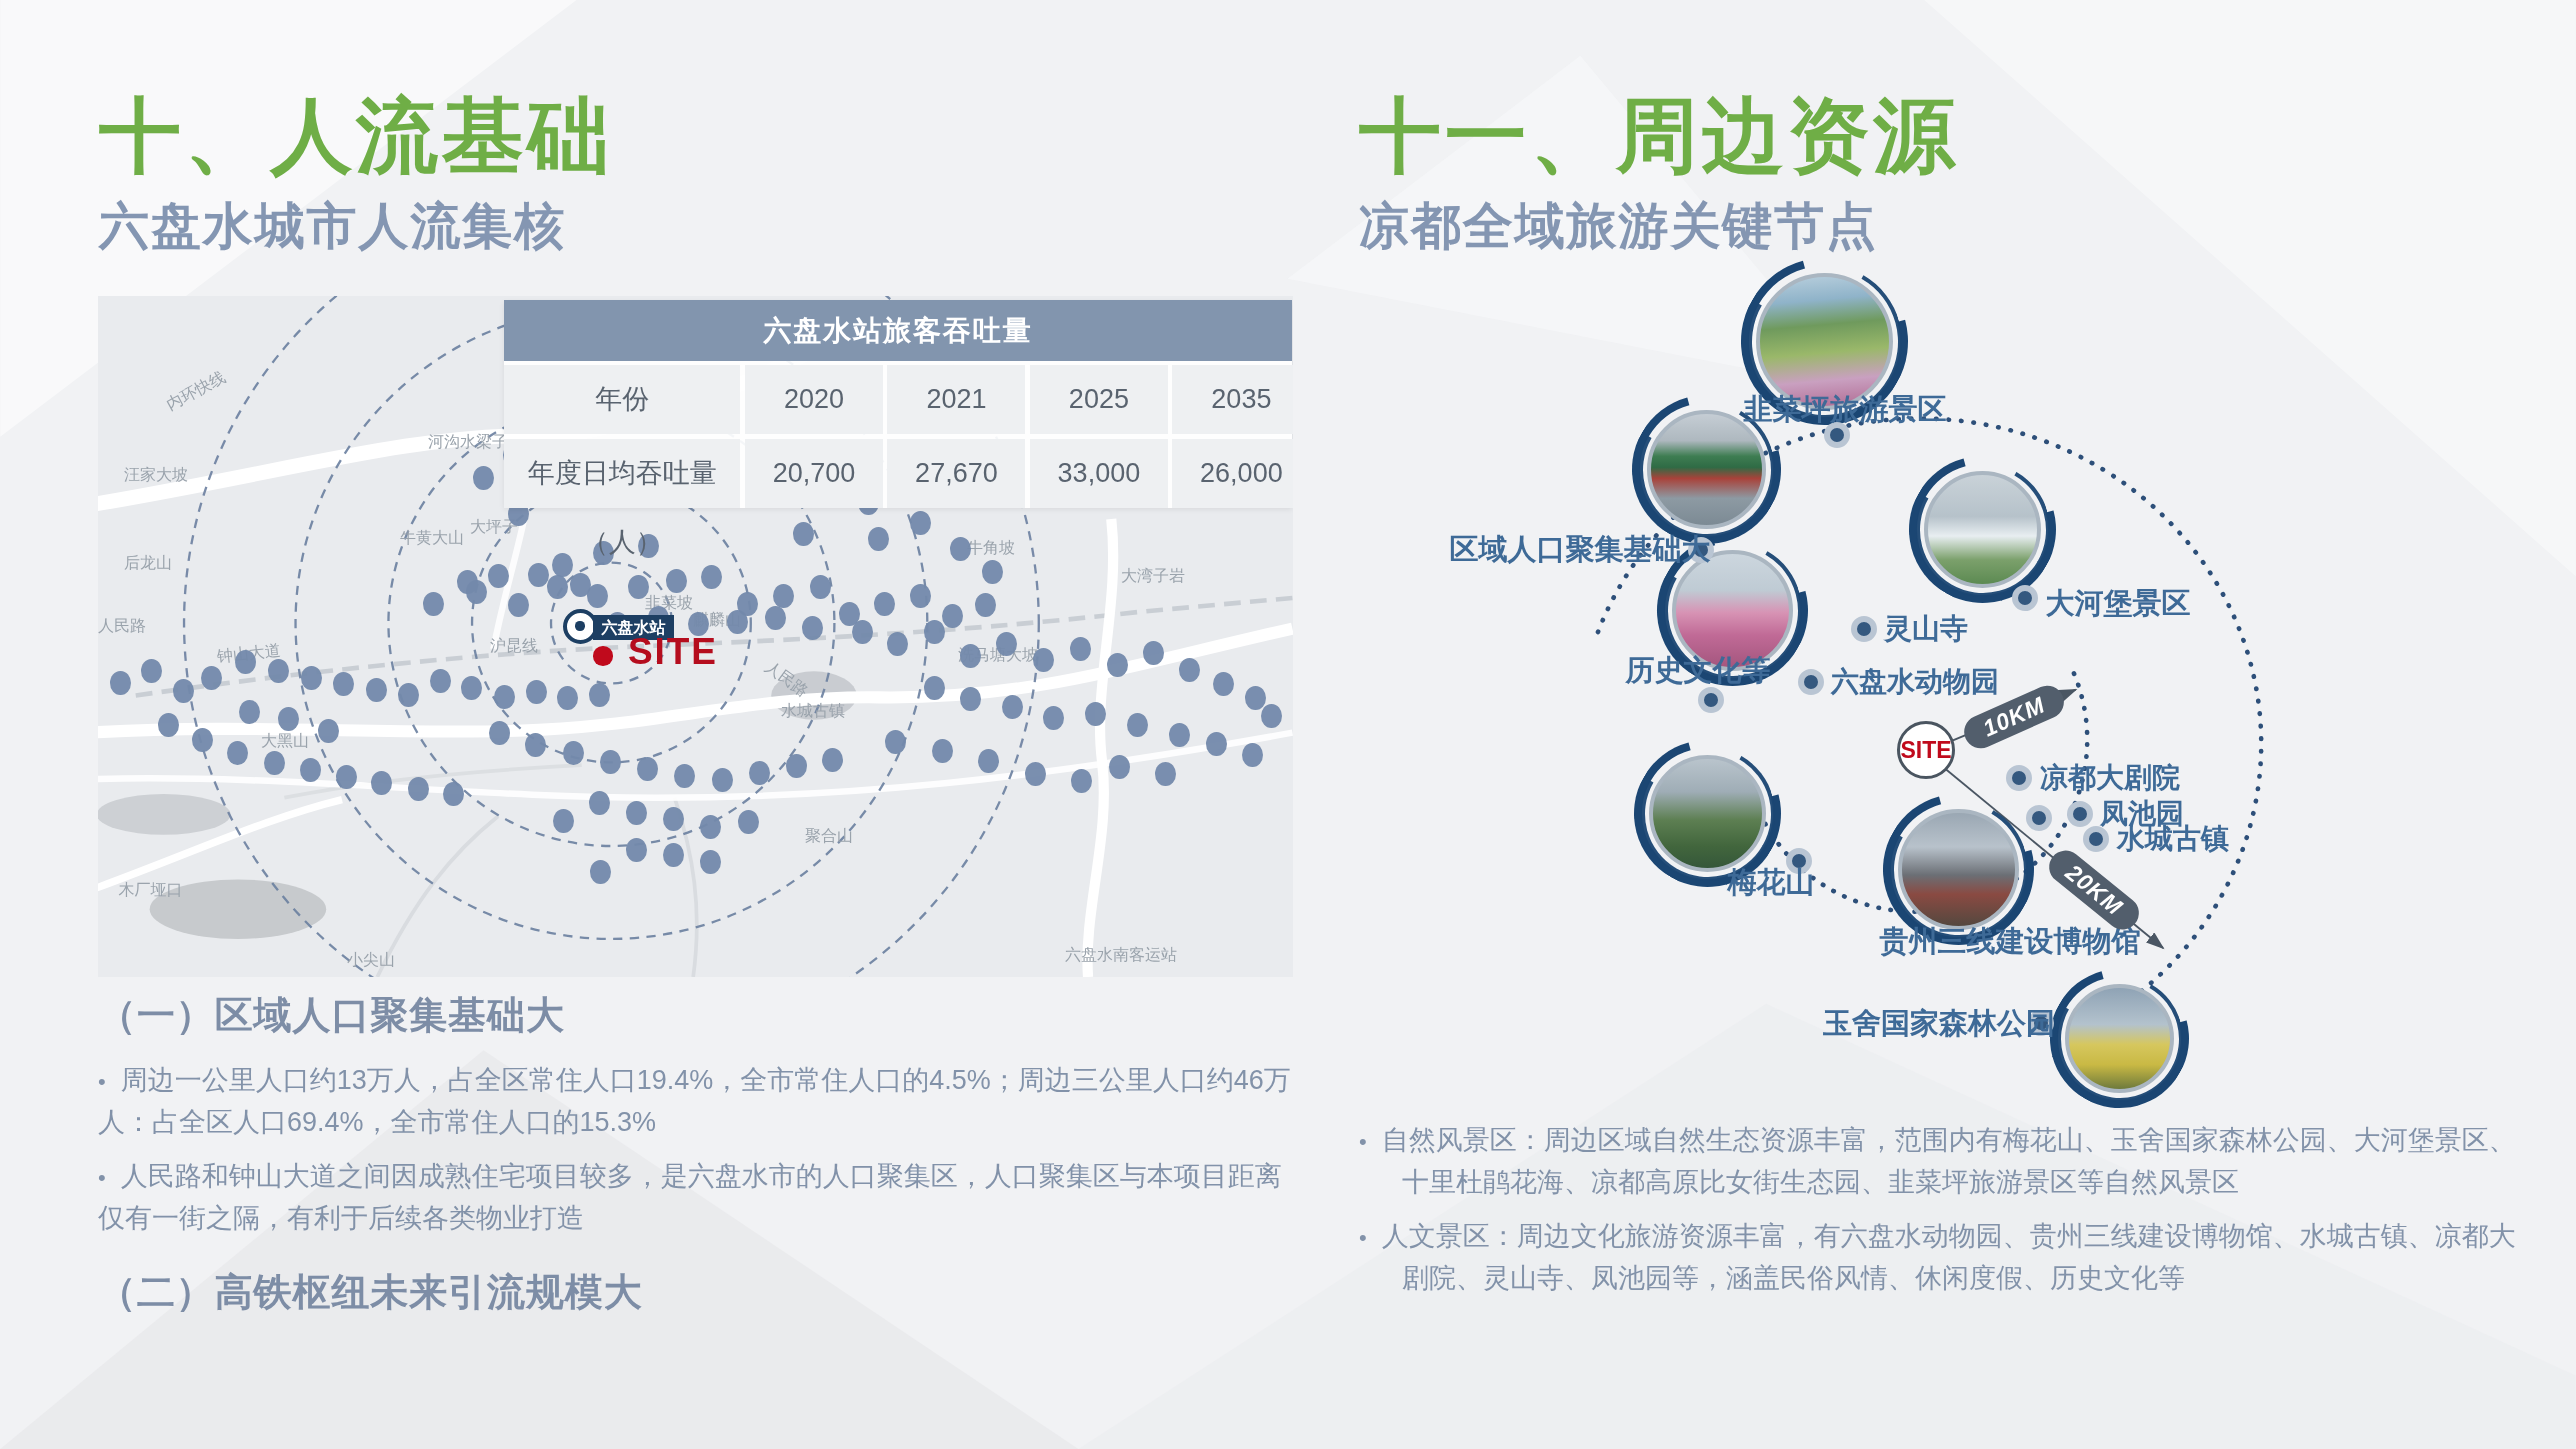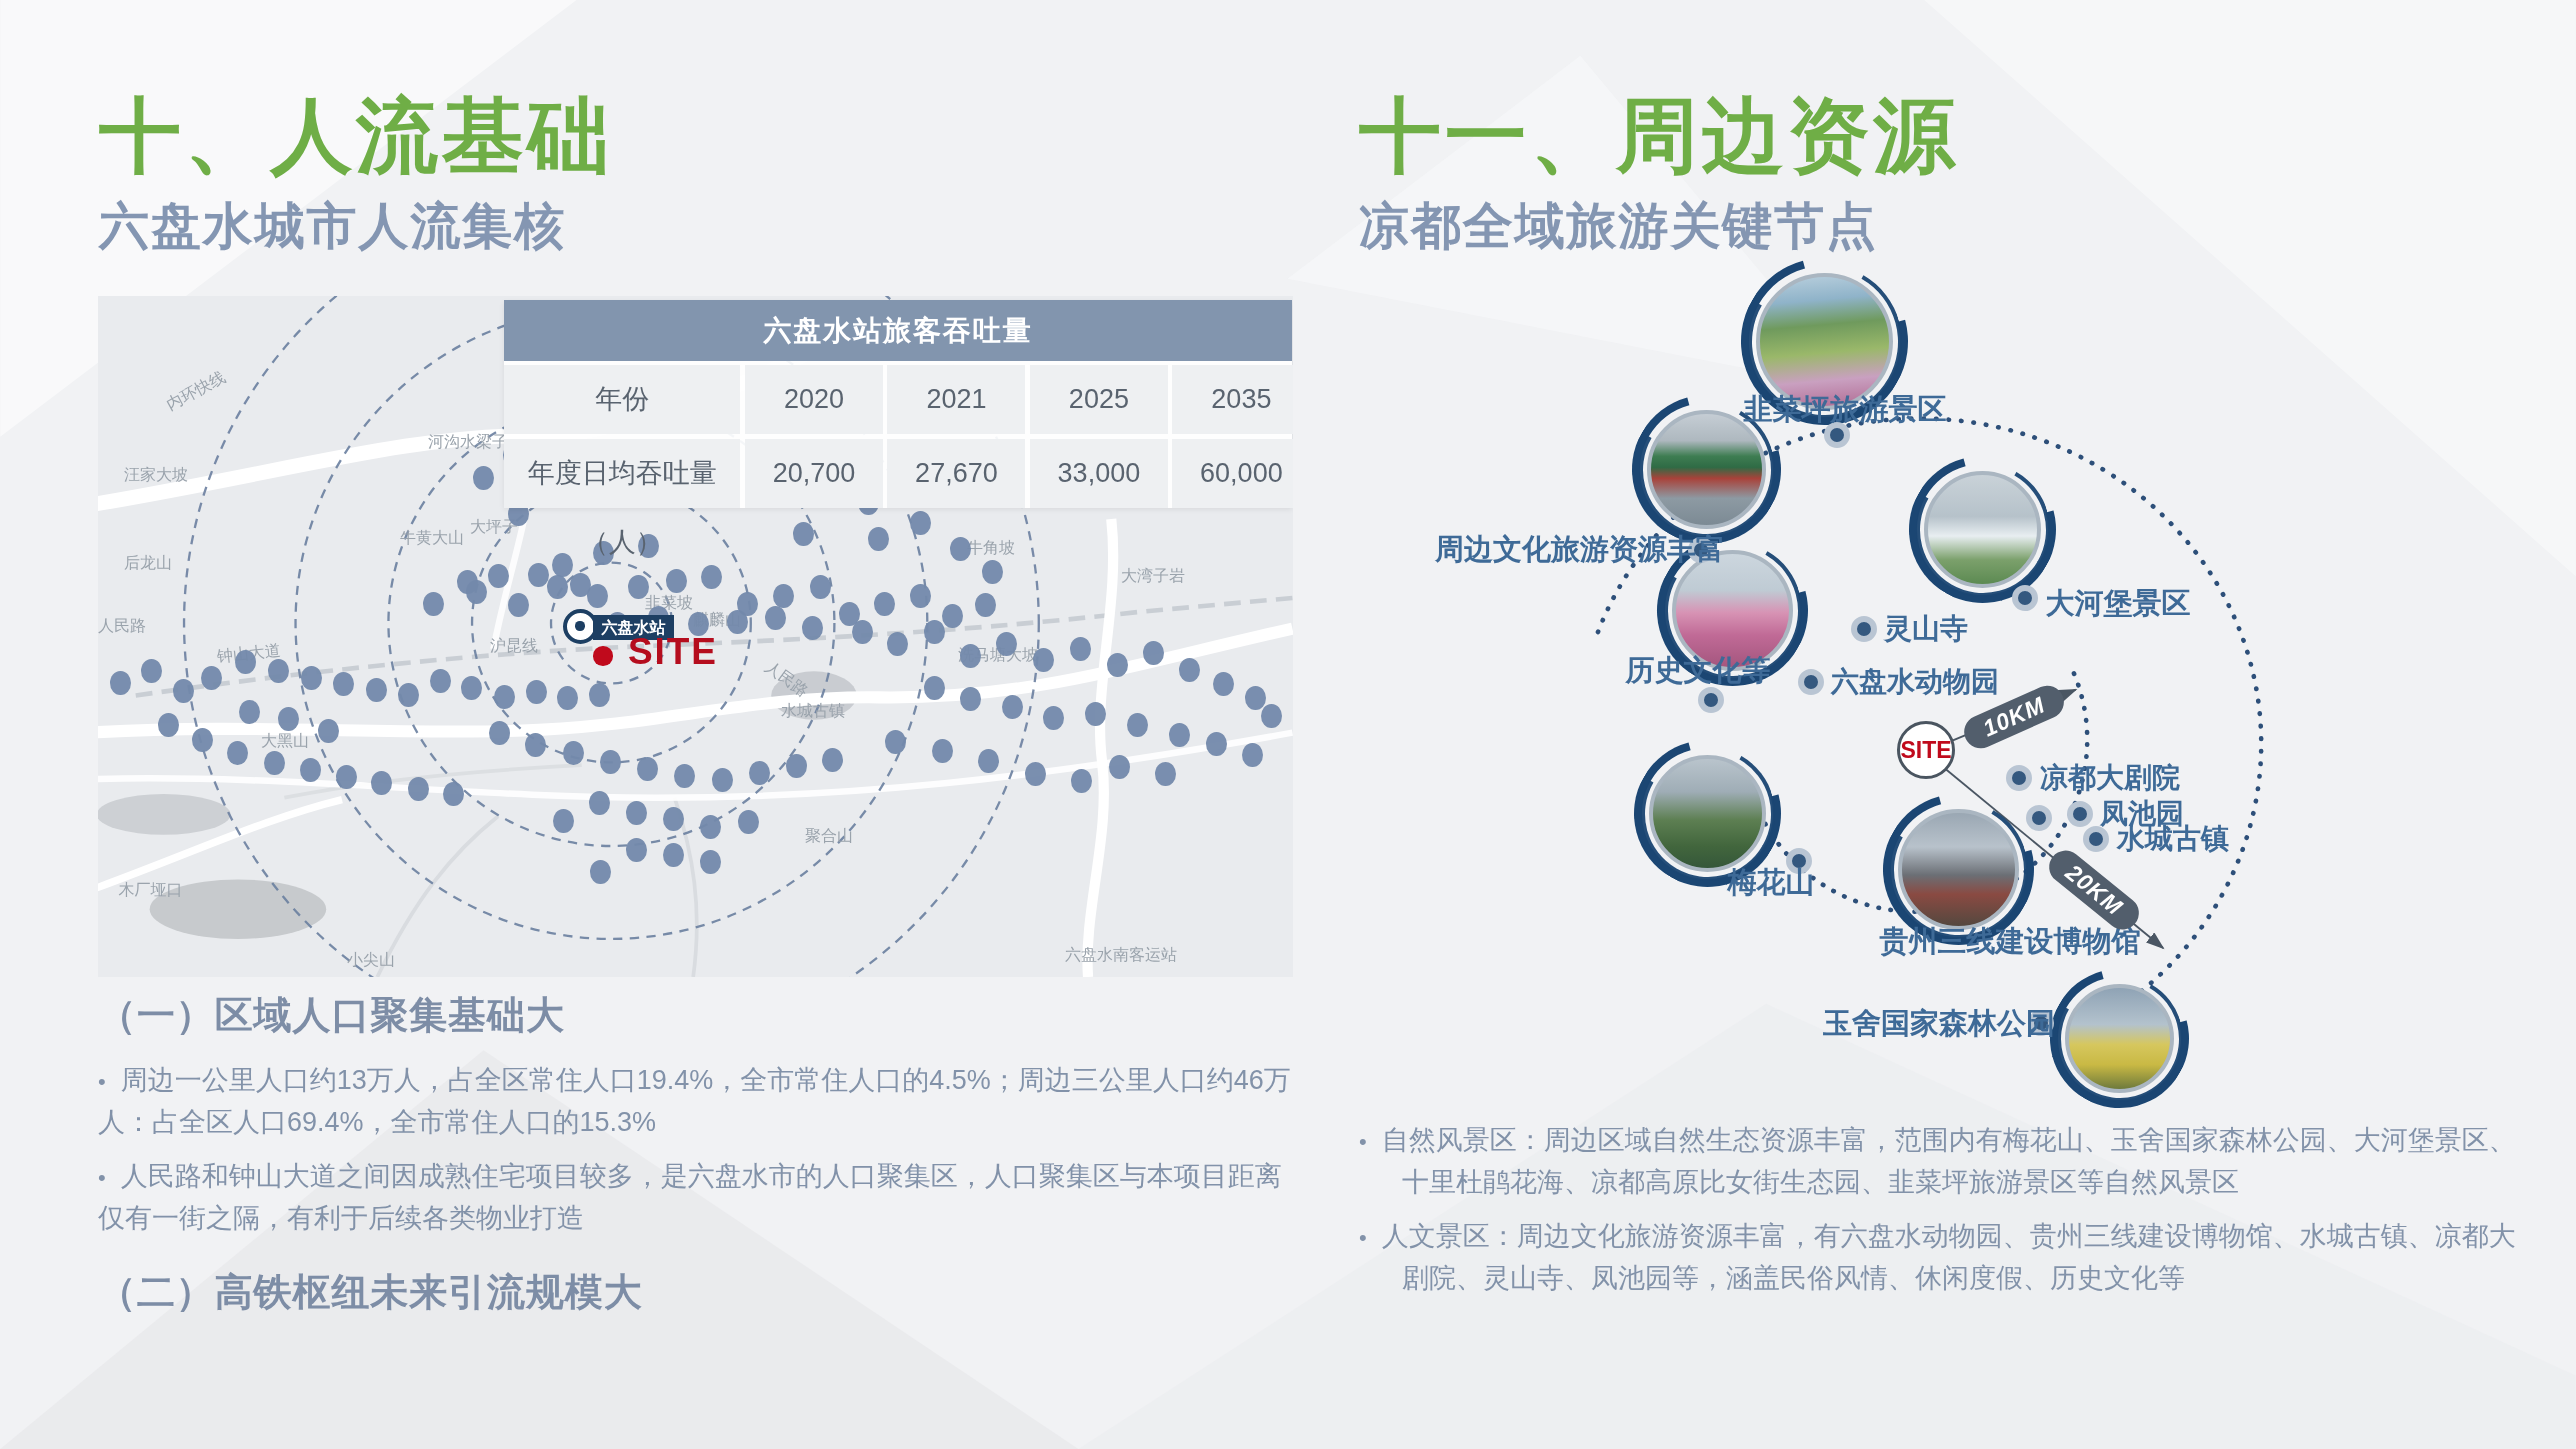--- a/index.html
+++ b/index.html
@@ -285,21 +285,21 @@
             <div class="t-cell">2020</div>
             <div class="t-cell">2021</div>
             <div class="t-cell">2025</div>
             <div class="t-cell">2035</div>
           </div>
           <div class="t-row">
             <div class="t-cell">年度日均吞吐量（人）</div>
             <div class="t-cell">20,700</div>
             <div class="t-cell">27,670</div>
             <div class="t-cell">33,000</div>
-            <div class="t-cell">60,000</div>
+            <div class="t-cell">26,000</div>
           </div>
         </div>
     </div>
   </div>
 
   <div class="textblock" style="left:98px;top:990px;width:1204px;">
       <div class="sec-h">（一）区域人口聚集基础大</div>
       <div class="bullet"><span class="bmark">•</span>周边一公里人口约13万人，占全区常住人口19.4%，全市常住人口的4.5%；周边三公里人口约46万人：占全区人口69.4%，全市常住人口的15.3%</div>
       <div class="bullet"><span class="bmark">•</span>人民路和钟山大道之间因成熟住宅项目较多，是六盘水市的人口聚集区，人口聚集区与本项目距离仅有一街之隔，有利于后续各类物业打造</div>
       <div class="sec-h gap-top">（二）高铁枢纽未来引流规模大</div>
@@ -325,21 +325,21 @@
         <div class="b2"></div>
         <div class="ph meadow"></div>
       </div>
       <div class="dlabel" style="left: 1845px; top: 410px;">韭菜坪旅游景区</div>
       <div class="dnode" style="left: 1824px; top: 422px;"></div>
       <div class="pnode" style="left: 1632px; top: 395px; width: 149px; height: 149px;">
         <div class="b1"></div>
         <div class="b2"></div>
         <div class="ph gate"></div>
       </div>
-      <div class="dlabel" style="left: 1580px; top: 550px;">周边文化旅游资源丰富</div>
+      <div class="dlabel" style="left: 1580px; top: 550px;">区域人口聚集基础大</div>
       <div class="dnode" style="left: 1688px; top: 537px;"></div>
       <div class="pnode" style="left: 1657px; top: 535px; width: 151px; height: 151px;">
         <div class="b1"></div>
         <div class="b2"></div>
         <div class="ph azalea"></div>
       </div>
       <div class="dlabel" style="left: 1698px; top: 671px;">历史文化等</div>
       <div class="dnode" style="left: 1698px; top: 687px;"></div>
       <div class="pnode" style="left: 1909px; top: 456px; width: 147px; height: 147px;">
         <div class="b1"></div>

